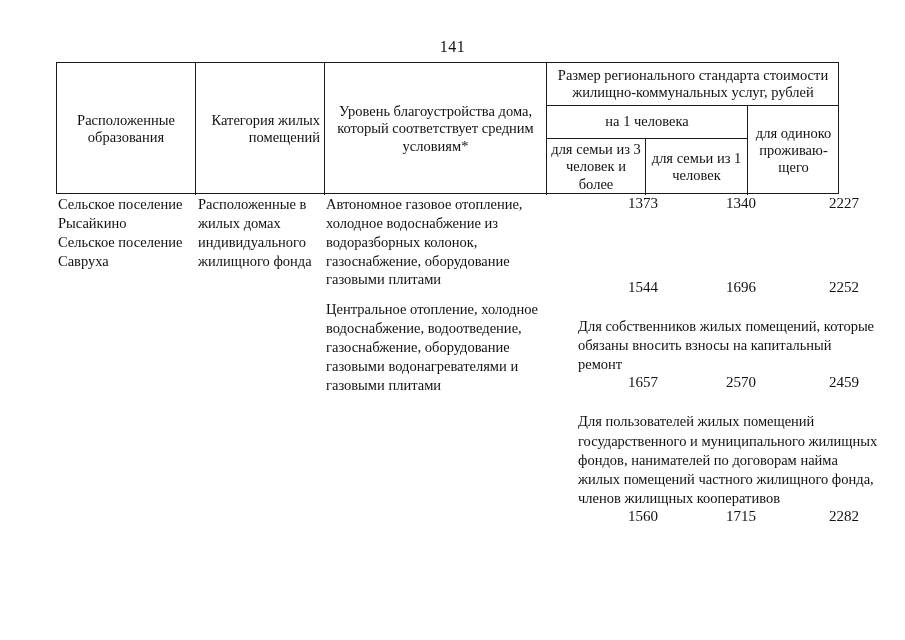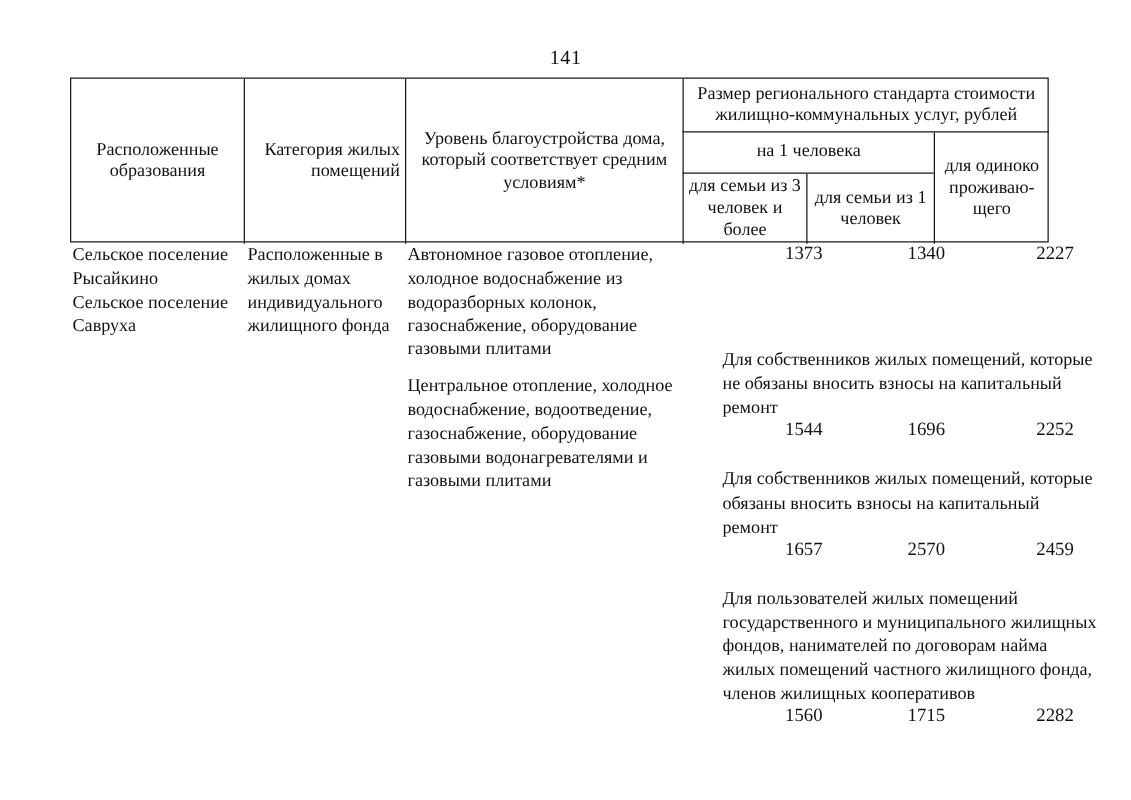--- a/index.html
+++ b/index.html
@@ -199,21 +199,20 @@
     <div class="nums">
 
       <div class="numrow">
         <span class="n1">1373</span>
         <span class="n2">1340</span>
         <span class="n3">2227</span>
       </div>
 
       <div style="height:62px"></div>
 
-      <p class="note">Для собственников жилых помещений, которые не обязаны вносить взносы на капитальный ремонт</p>
       <div class="numrow">
         <span class="n1">1544</span>
         <span class="n2">1696</span>
         <span class="n3">2252</span>
       </div>
 
       <div class="gap-a"></div>
 
       <p class="note">Для собственников  жилых помещений, которые обязаны вносить взносы на капитальный ремонт</p>
       <div class="numrow">

